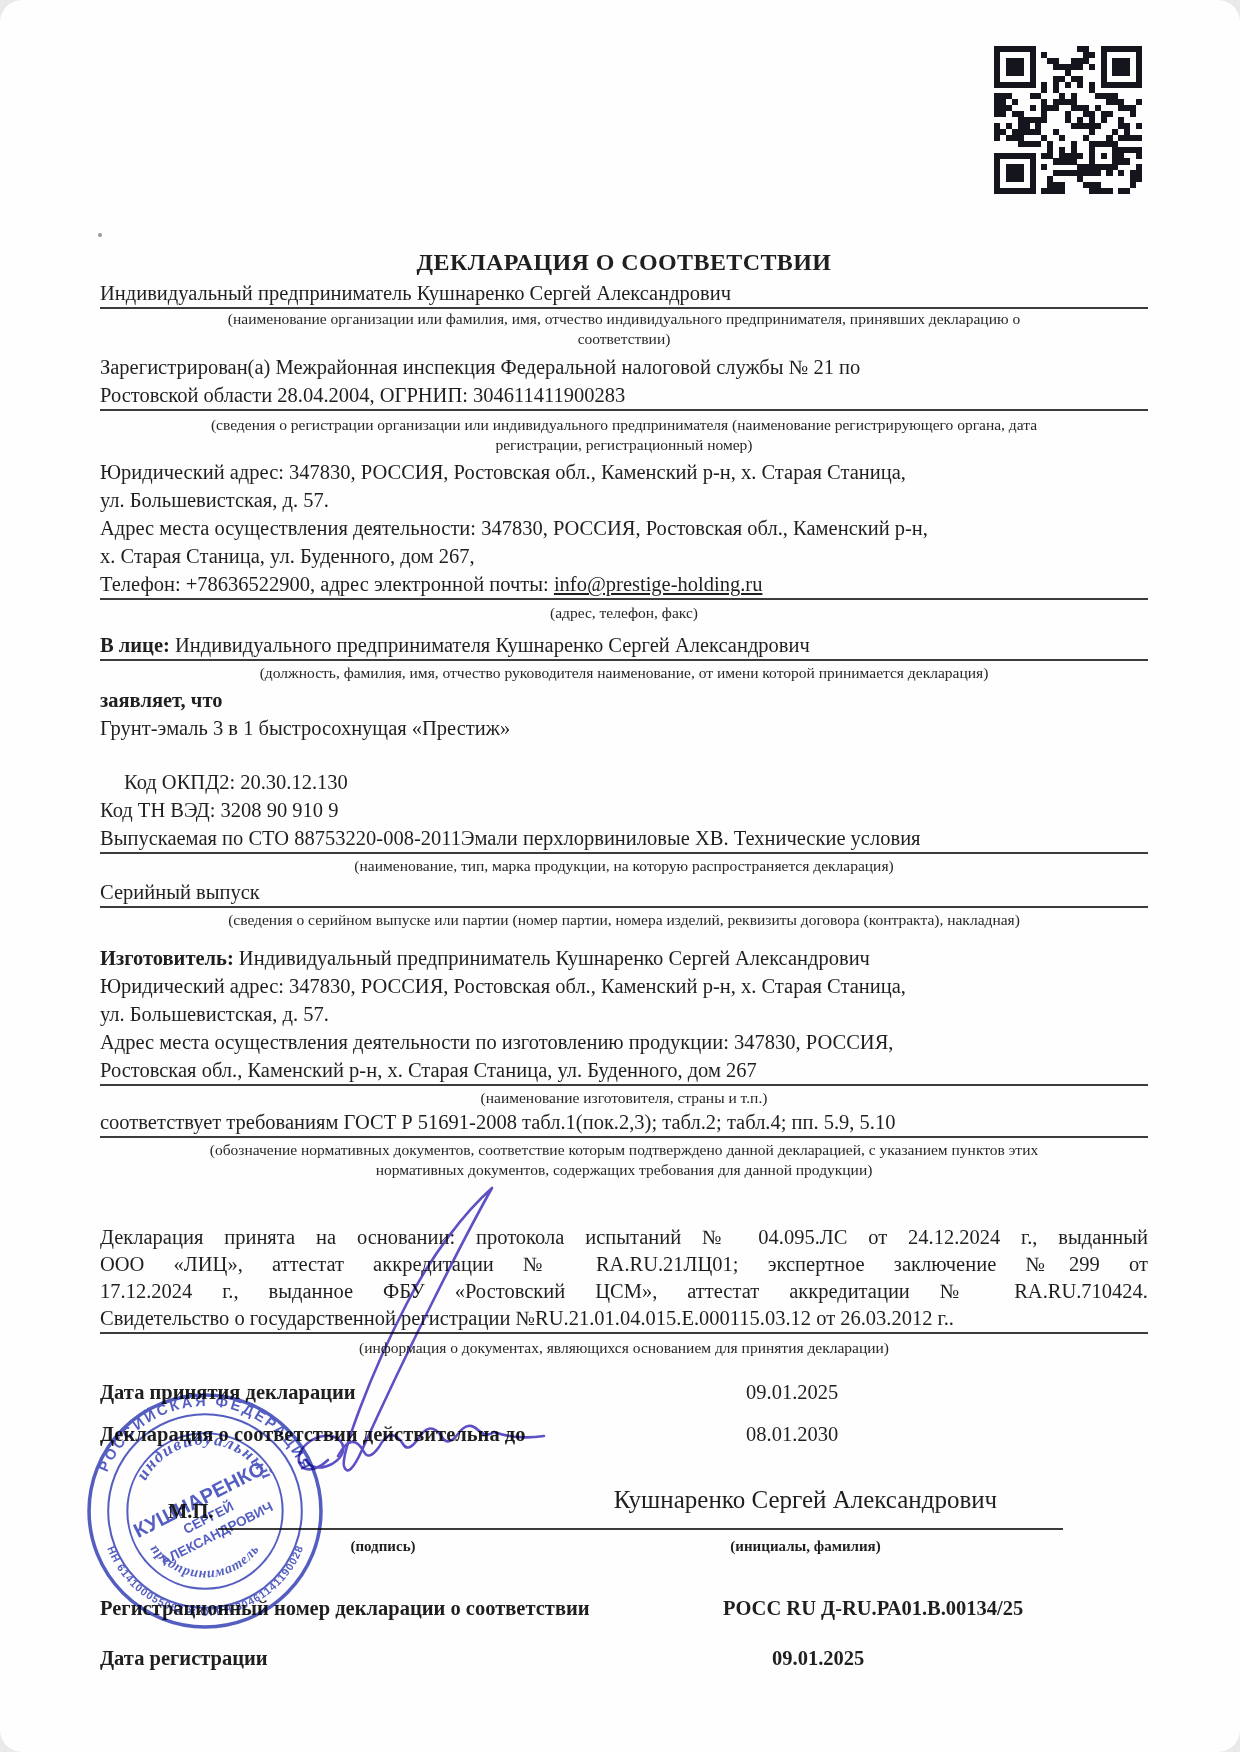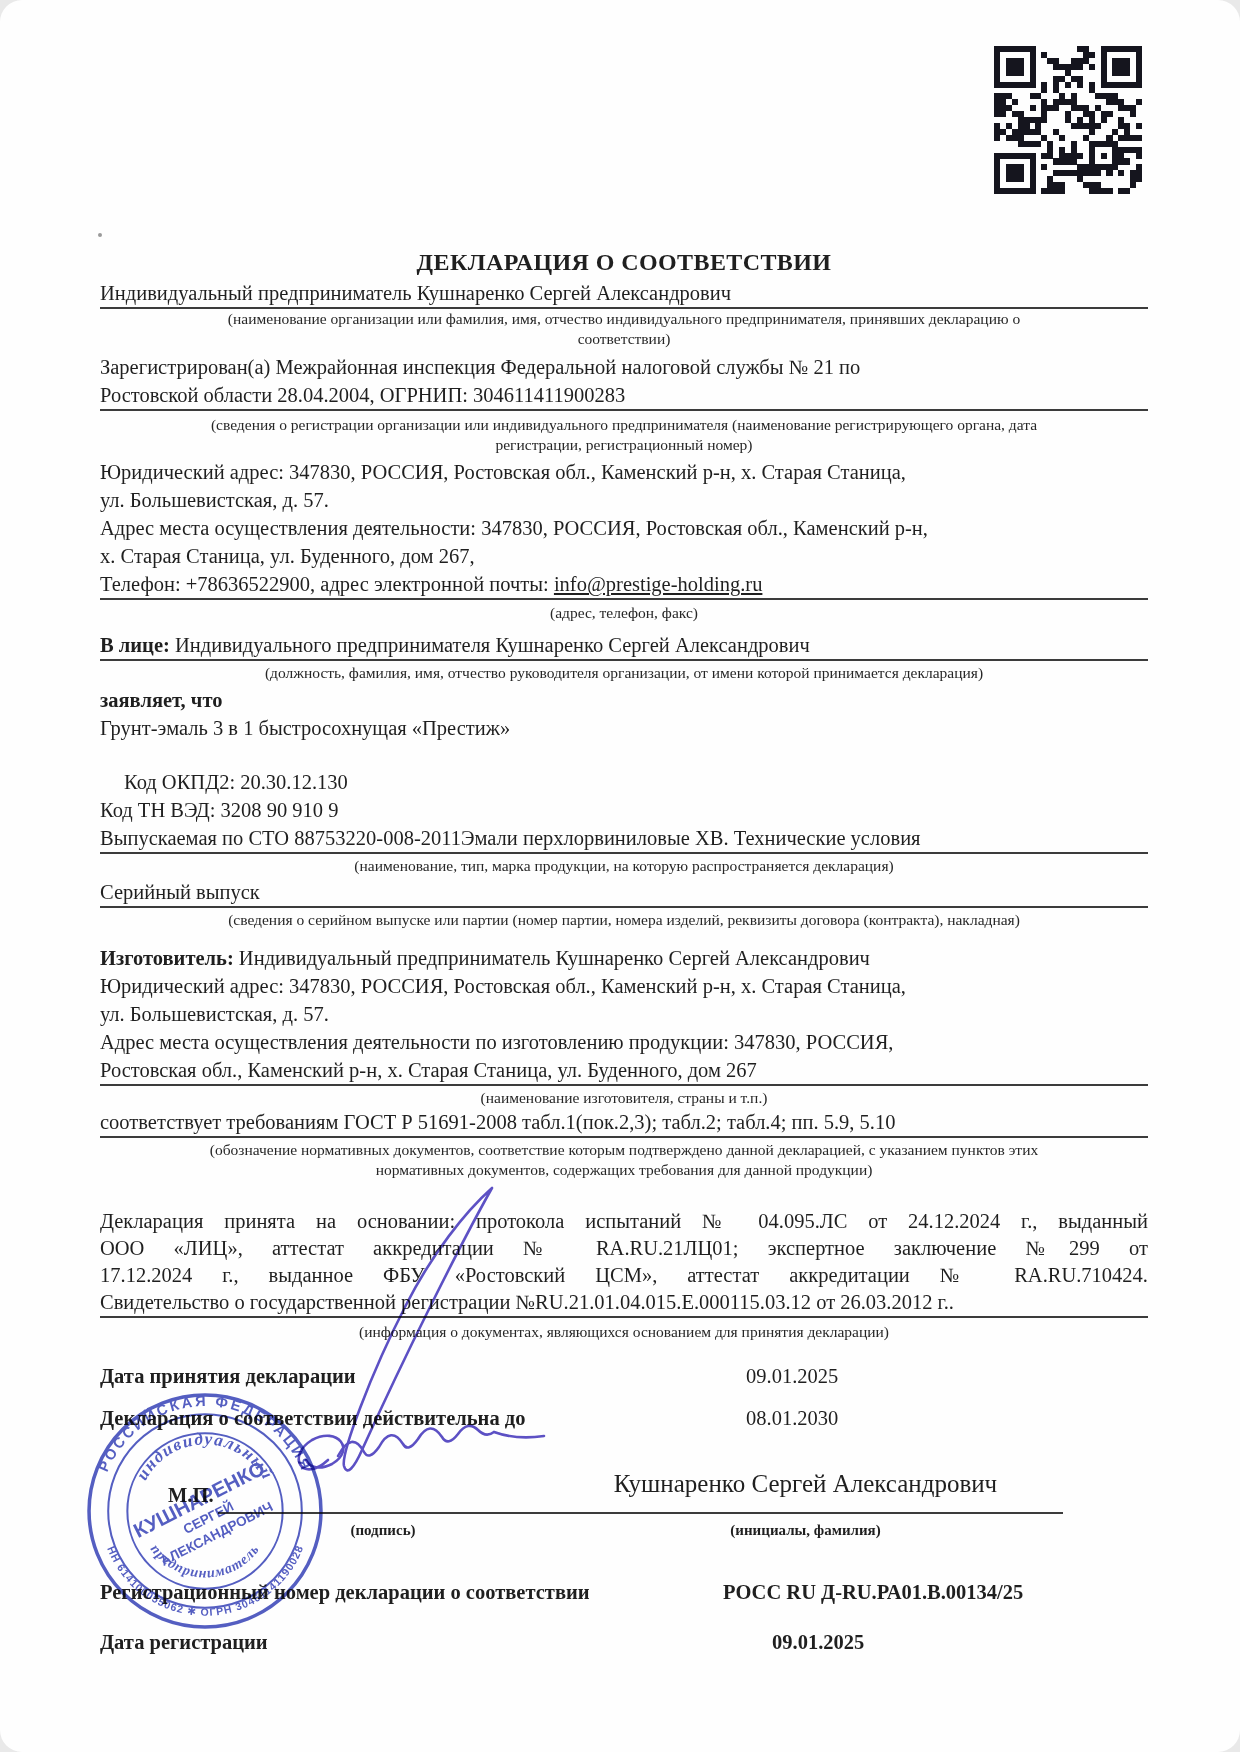--- a/index.html
+++ b/index.html
@@ -22,21 +22,21 @@
   .cap{font-size:15.5px;line-height:20px;text-align:center;color:#272727;}
   .b{font-weight:bold;}
   .email{text-decoration:underline;}
   .just{text-align:justify;text-align-last:justify;}
   .row{position:relative;font-size:20.5px;line-height:28px;}
   .row .val{position:absolute;left:646px;top:0;}
   .row .val-num{position:absolute;left:623px;top:0;}
   .row .val-date{position:absolute;left:672px;top:0;}
   .mt2{margin-top:2px;}.mt3{margin-top:3px;}.mt4{margin-top:4px;}.mt8{margin-top:8px;}
   .mt14{margin-top:14px;}.mt20{margin-top:20px;}.mt22{margin-top:22px;}
-  .mt26{margin-top:26px;margin-left:24px;}.mt28{margin-top:28px;}.mt40{margin-top:40px;}
+  .mt26{margin-top:26px;margin-left:24px;}.mt28{margin-top:44px;}.mt40{margin-top:40px;}
   .sig-area{position:relative;height:106px;}
   .mp{position:absolute;left:68px;top:52px;font-size:20.5px;font-weight:bold;}
   .sign-line-wrap{position:absolute;left:118px;top:0;width:330px;}
   .sign-line-wrap .sline{height:80px;border-bottom:2px solid var(--rule);}
   .sig-cap{font-size:15px;font-weight:bold;text-align:center;line-height:24px;margin-top:4px;}
   .fio-wrap{position:absolute;left:448px;top:0;width:515px;text-align:center;}
   .fio-wrap .fio{margin-top:38px;font-size:25px;line-height:28px;padding-bottom:14px;border-bottom:2px solid var(--rule);}
   .qr{position:absolute;left:994px;top:46px;width:148px;height:148px;}
   .stamp{position:absolute;left:84px;top:1390px;width:242px;height:242px;opacity:.82;mix-blend-mode:multiply;}
   .signature{position:absolute;left:210px;top:1150px;width:500px;height:400px;mix-blend-mode:multiply;}
@@ -375,21 +375,21 @@
     <div class="u mt3">
       <div class="line">Юридический адрес: 347830, РОССИЯ, Ростовская обл., Каменский р-н, х. Старая Станица,</div>
       <div class="line">ул. Большевистская, д. 57.</div>
       <div class="line">Адрес места осуществления деятельности: 347830, РОССИЯ, Ростовская обл., Каменский р-н,</div>
       <div class="line">х. Старая Станица, ул. Буденного, дом 267,</div>
       <div class="line"><span>Телефон: +78636522900, адрес электронной почты: </span><span class="email">info@prestige-holding.ru</span></div>
     </div>
     <div class="cap mt3">(адрес, телефон, факс)</div>
 
     <div class="line u mt8"><span class="b">В лице:</span><span> Индивидуального предпринимателя Кушнаренко Сергей Александрович</span></div>
-    <div class="cap mt2">(должность, фамилия, имя, отчество руководителя организации, от имени которой принимается декларация)</div>
+    <div class="cap mt2">(должность, фамилия, имя, отчество руководителя наименование, от имени которой принимается декларация)</div>
 
     <div class="line b mt3">заявляет, что</div>
     <div class="line">Грунт-эмаль 3 в 1 быстросохнущая «Престиж»</div>
 
     <div class="line mt26">Код ОКПД2: 20.30.12.130</div>
     <div class="line">Код ТН ВЭД: 3208 90 910 9</div>
     <div class="line u">Выпускаемая по СТО 88753220-008-2011Эмали перхлорвиниловые ХВ. Технические условия</div>
     <div class="cap mt2">(наименование, тип, марка продукции, на которую распространяется декларация)</div>
 
     <div class="line u mt2">Серийный выпуск</div>

